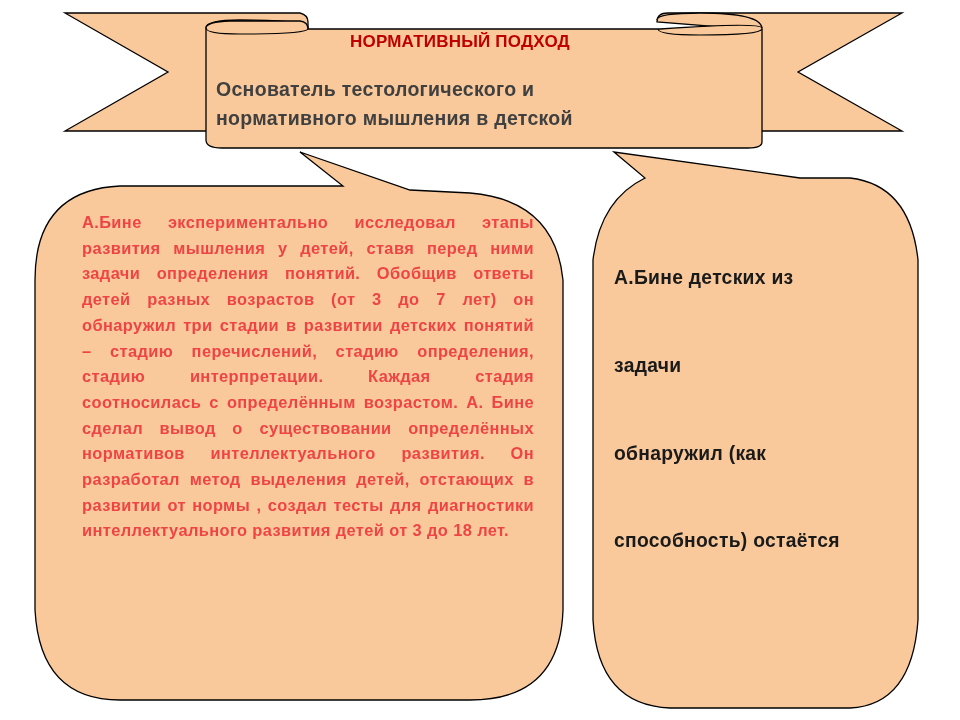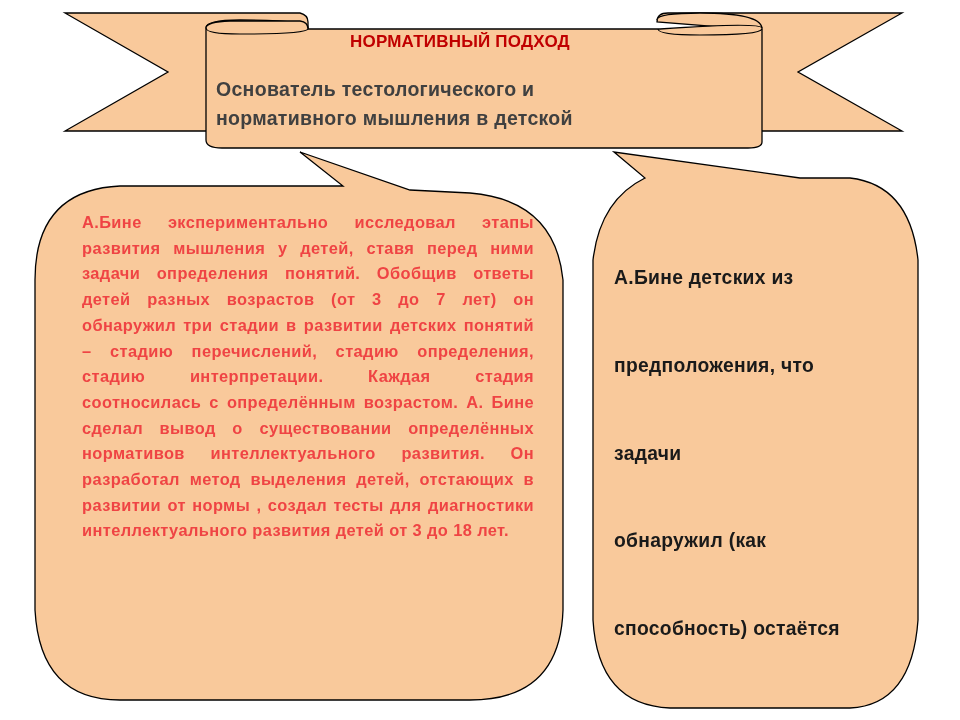--- a/index.html
+++ b/index.html
@@ -102,21 +102,20 @@
   <div class="banner-subtitle">
     <div>Основатель тестологического  и</div>
     <div>нормативного мышления в детской</div>
   </div>
 </div>
 
 <div class="left-text">А.Бине экспериментально исследовал этапы развития мышления у детей, ставя перед ними задачи определения понятий. Обобщив ответы детей разных возрастов (от 3 до 7 лет) он обнаружил три стадии в развитии детских понятий – стадию перечислений, стадию определения, стадию интерпретации. Каждая стадия соотносилась с определённым возрастом. А. Бине сделал вывод о существовании определённых нормативов интеллектуального развития. Он разработал метод выделения детей, отстающих в развитии от нормы , создал тесты для диагностики интеллектуального развития детей от 3 до 18 лет.</div>
 
 <div class="right-text">
   <div>А.Бине детских из</div>
-  <div>предположения, что</div>
   <div>задачи</div>
   <div>обнаружил (как</div>
   <div>способность) остаётся</div>
   
   
   
   
   
   
   

